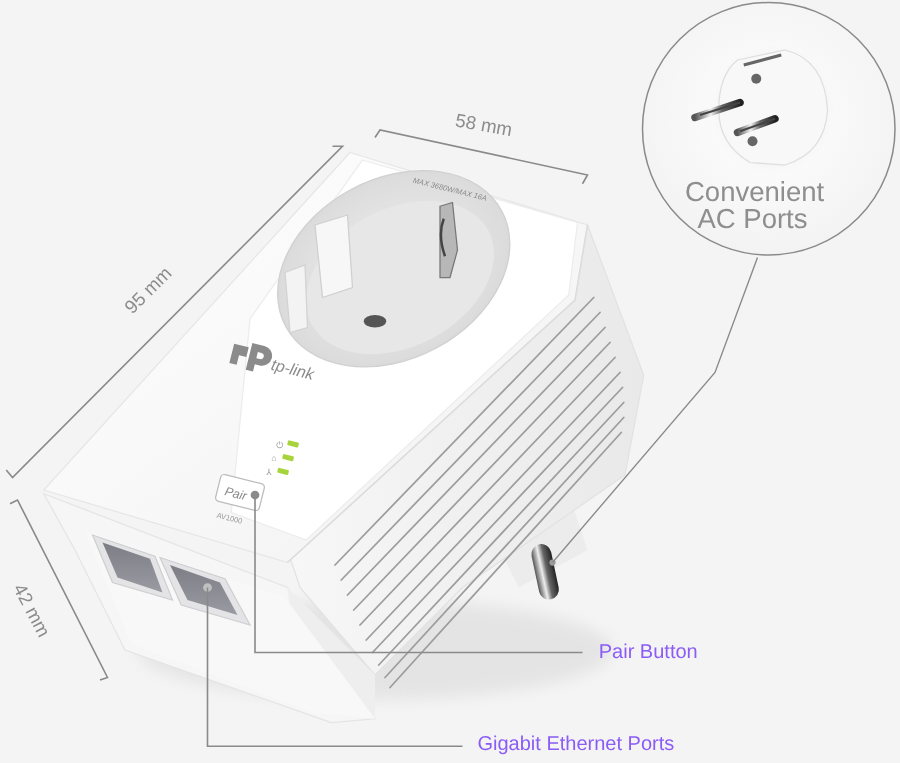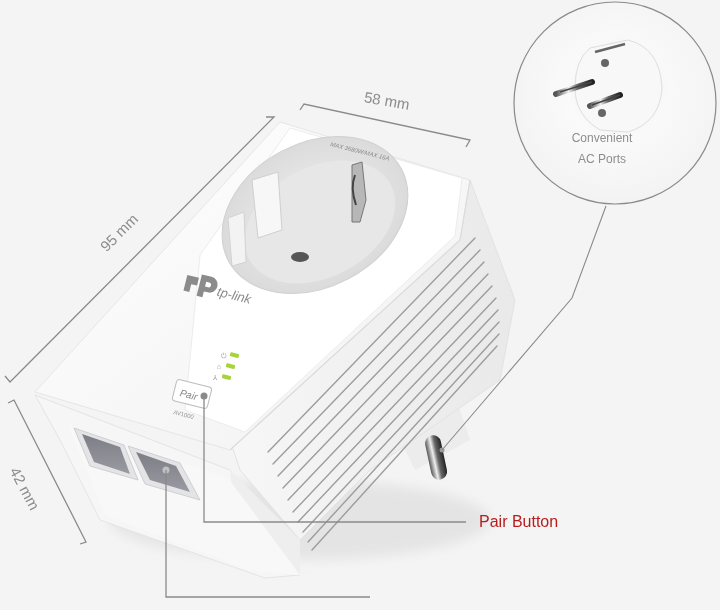--- a/index.html
+++ b/index.html
@@ -8,24 +8,24 @@
       background: #f4f4f4;
       font-family: "Liberation Sans", "DejaVu Sans", sans-serif;
       position: relative;
     }
     #stage { position: absolute; left: 0; top: 0; width: 720px; height: 610px; }
     .label {
       position: absolute; color: #8a8a8a; white-space: nowrap;
       font-family: "Liberation Sans", "DejaVu Sans", sans-serif;
     }
     .dim { font-size: 15px; color: #8c8c8c; }
-    .callout { font-size: 16px; color: #b91c1c; }
+    .callout { font-size: 16px; color: #8b5cf6; }
     .plug-caption {
-      position: absolute; left: 548px; top: 128px; width: 108px;
-      text-align: center; font-size: 12px; line-height: 21px; color: #8e8e8e;
+      position: absolute; left: 548px; top: 143px; width: 108px;
+      text-align: center; font-size: 22px; line-height: 21px; color: #8e8e8e;
     }
     .plug-caption span { display: block; }
     .svgtext { font-family: "Liberation Sans", "DejaVu Sans", sans-serif; }
   </style>
 </head>
 <body>
 
 <div id="stage">
   <svg width="720" height="610" viewBox="0 0 720 610" xmlns="http://www.w3.org/2000/svg">
     <defs>
@@ -193,13 +193,14 @@
   <div class="label dim" style="left:364px; top:92px; transform:rotate(10deg); font-size:15px;">58 mm</div>
   <div class="label dim" style="left:96px; top:224px; transform:rotate(-45deg); font-size:15px;">95 mm</div>
   <div class="label dim" style="left:2px; top:480px; transform:rotate(62deg); font-size:15px;">42 mm</div>
 
   
   <div class="plug-caption">
     <span>Convenient</span>
     <span>AC Ports</span>
   </div>
   <div class="label callout" style="left:479px; top:513px;">Pair Button</div>
+  <div class="label callout" style="left:382px; top:587px;">Gigabit Ethernet Ports</div>
 </div>
 
 </body></html>

